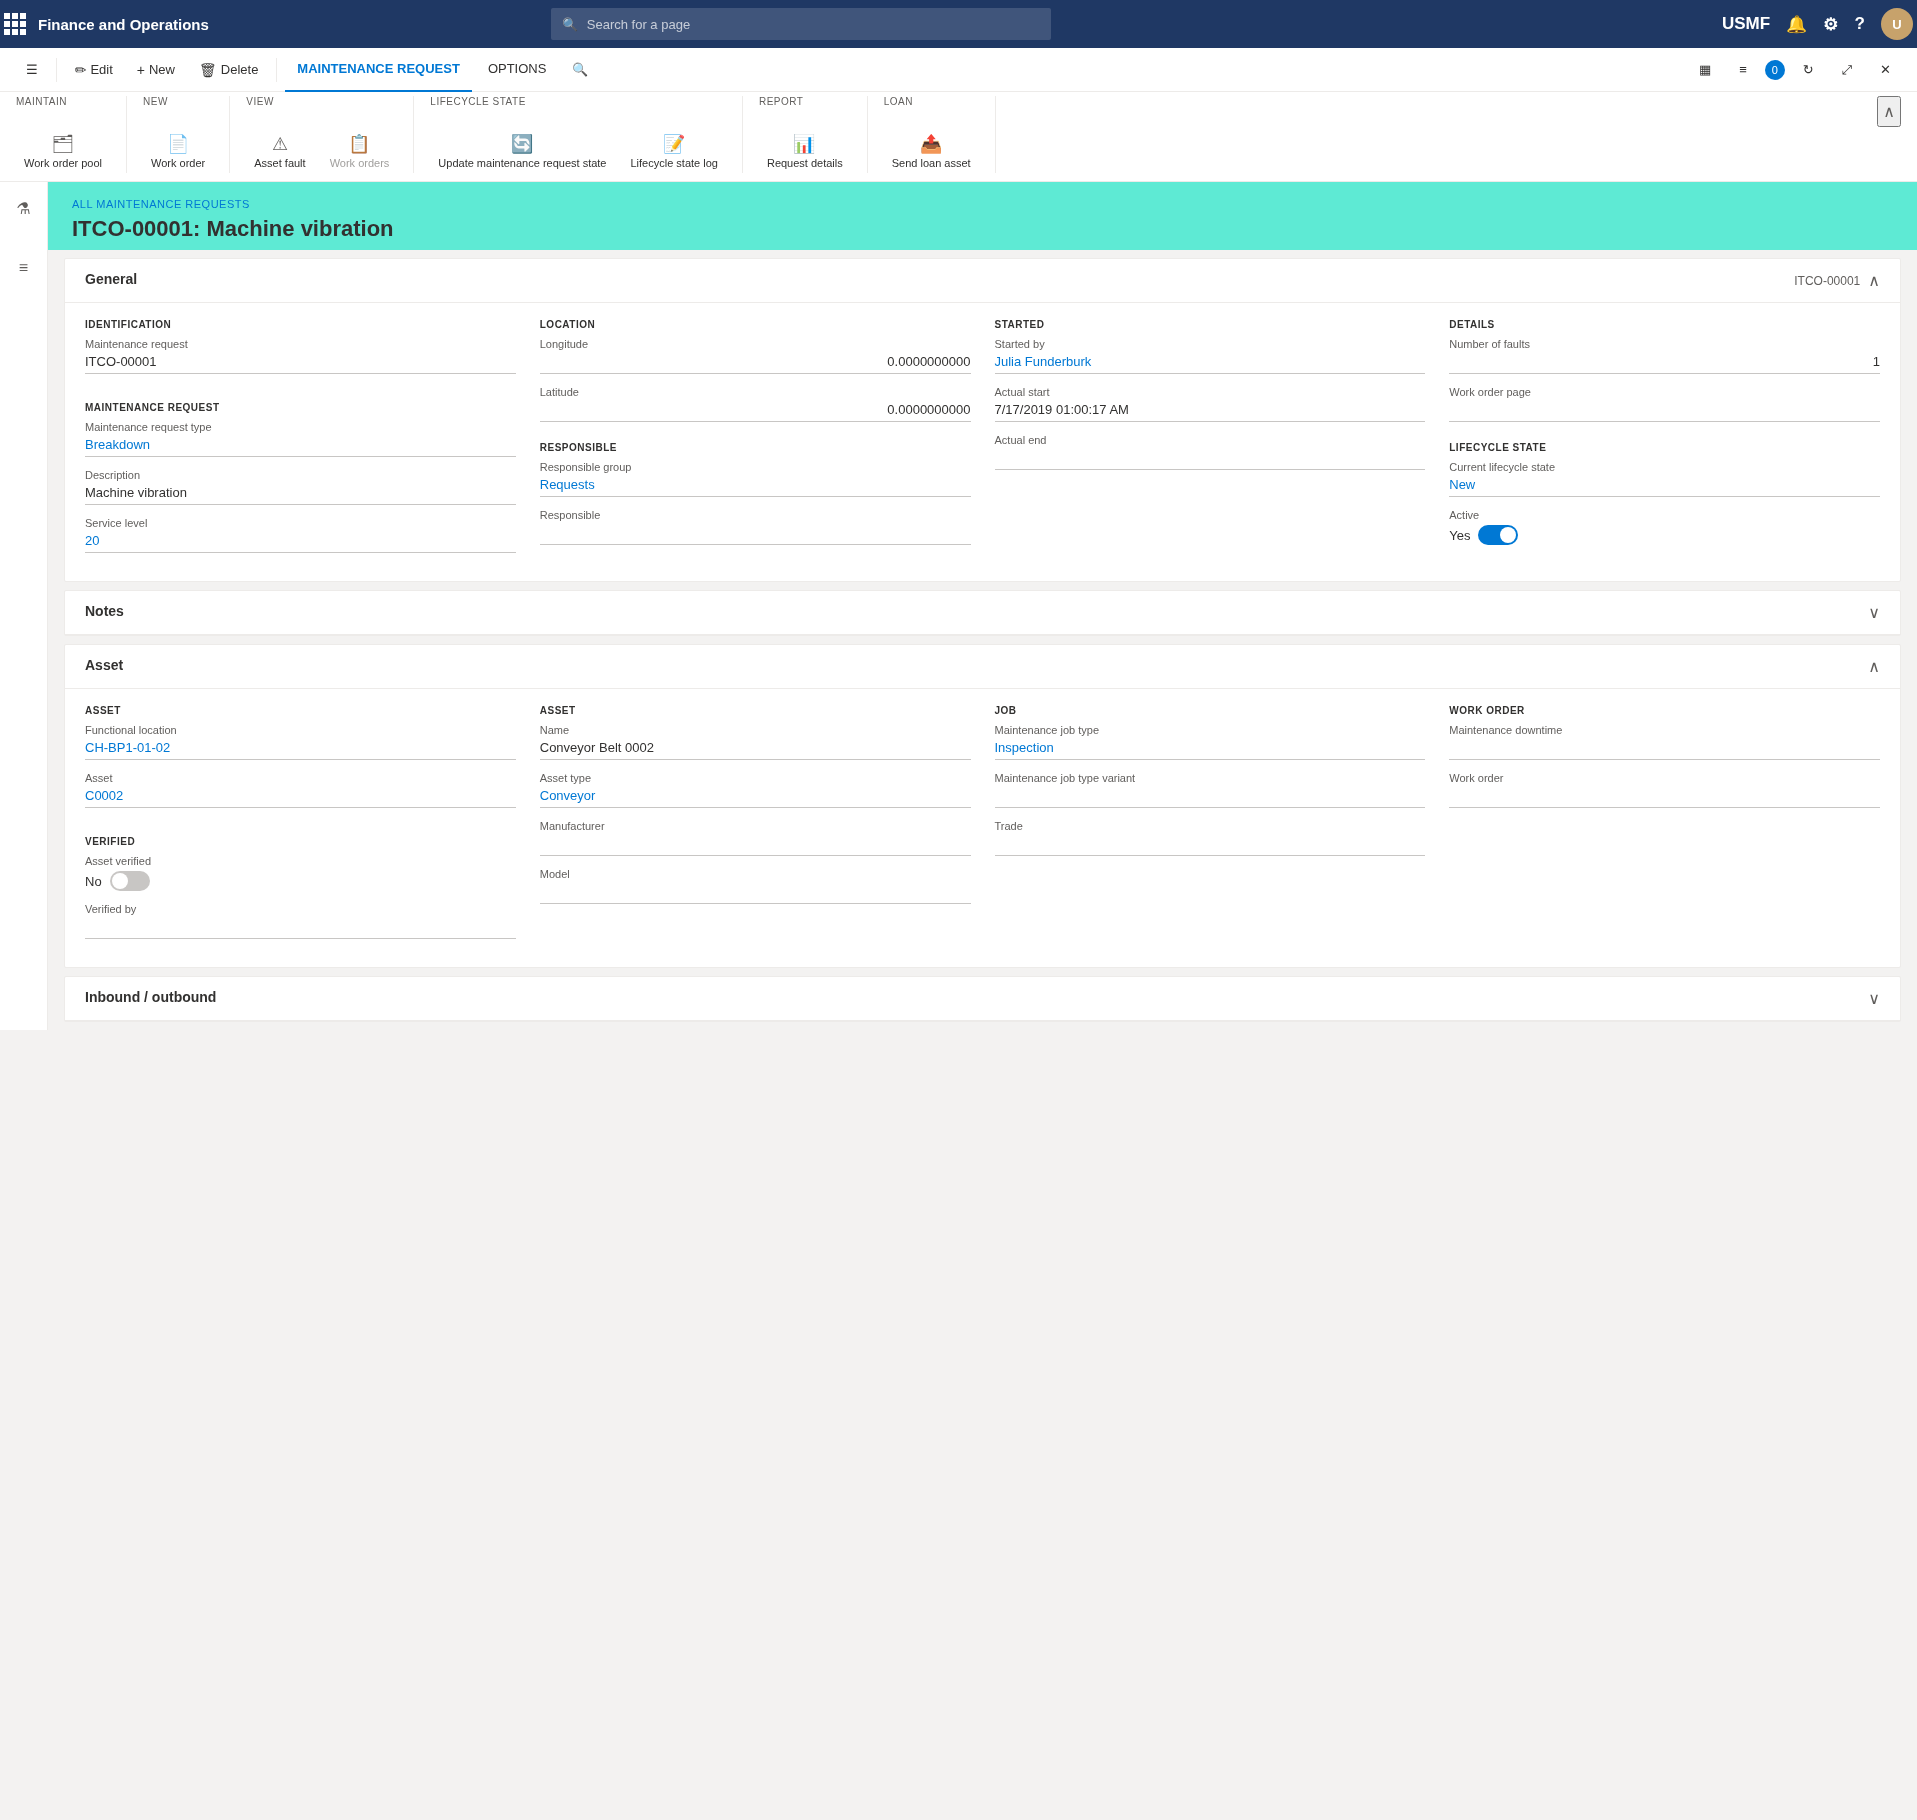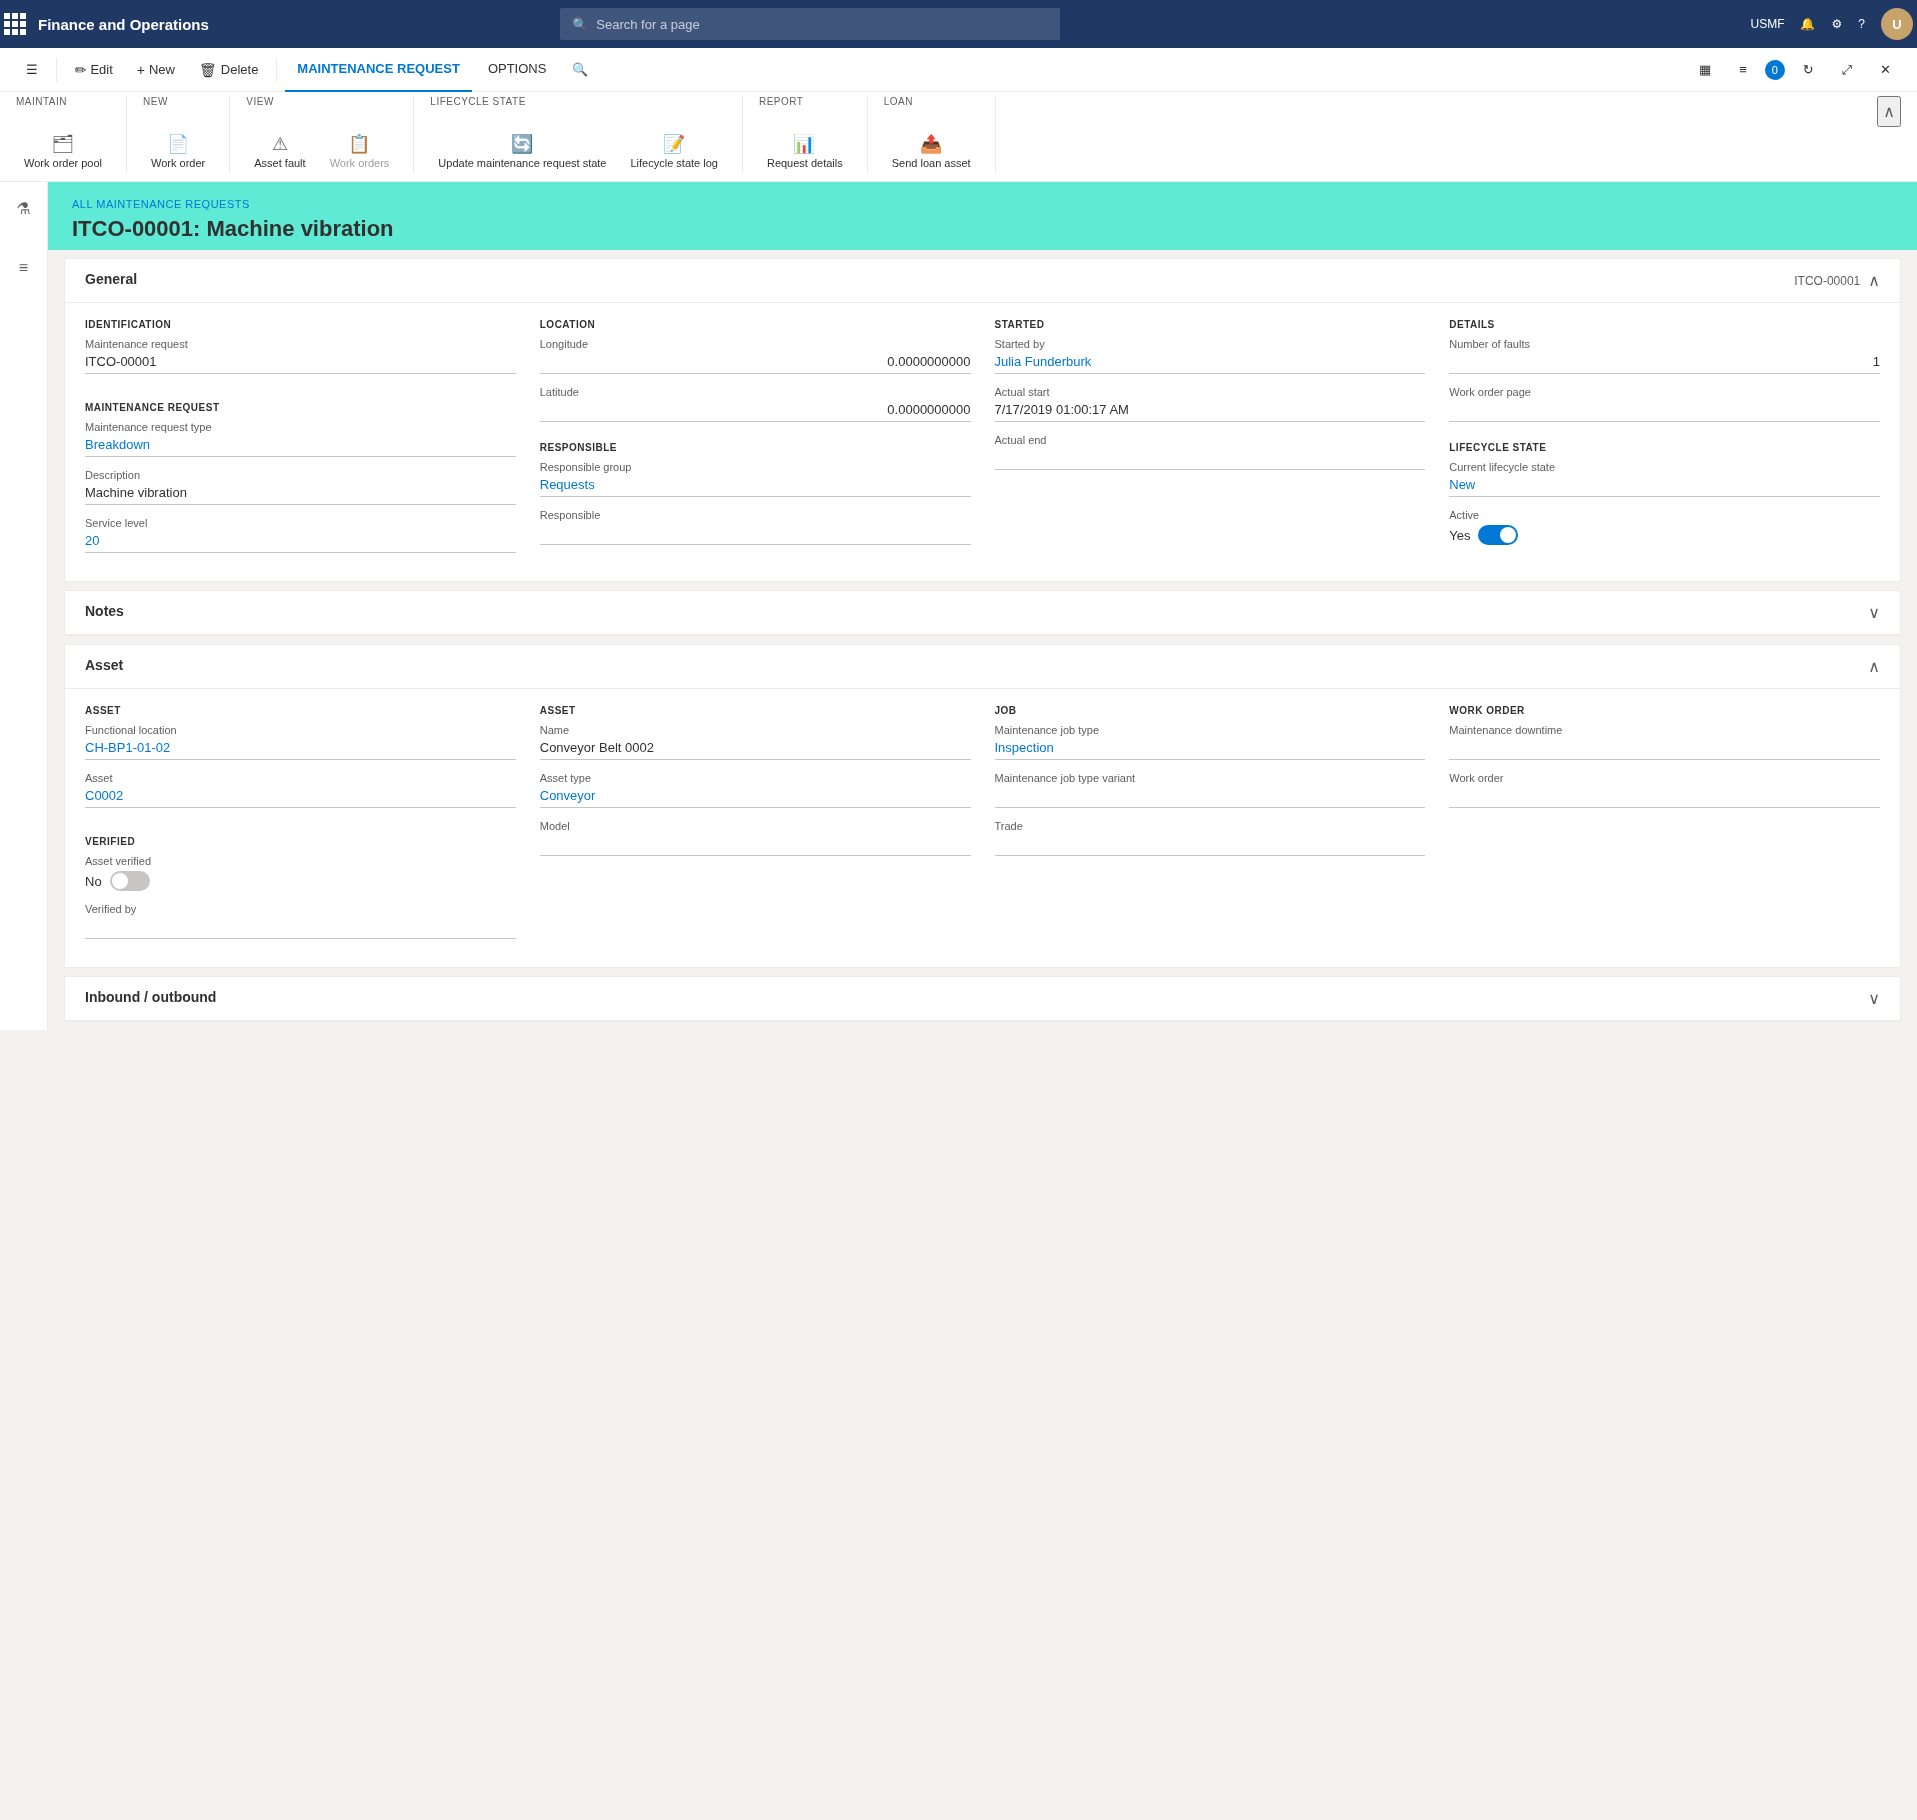--- a/index.html
+++ b/index.html
@@ -34,21 +34,21 @@
     .nav-search input {
       background: transparent;
       border: none;
       outline: none;
       color: rgba(255,255,255,0.9);
       font-size: 13px;
       flex: 1;
     }
     .nav-search input::placeholder { color: rgba(255,255,255,0.7); }
     .nav-right { display: flex; align-items: center; gap: 16px; margin-left: auto; }
-    .nav-right span { color: white; font-size: 12px; cursor: pointer; }
+    .nav-right span { color: white; font-size: 17px; cursor: pointer; font-weight: bold; }
     .nav-icon { color: white; font-size: 16px; cursor: pointer; }
     .avatar { width: 32px; height: 32px; border-radius: 50%; background: #c7a26b; display: flex; align-items: center; justify-content: center; color: white; font-size: 13px; font-weight: 600; cursor: pointer; }
 
     
     .action-bar {
       background: white;
       border-bottom: 1px solid #edebe9;
       display: flex;
       align-items: center;
       padding: 0 16px;
@@ -520,20 +520,24 @@
             <div class="form-section-label">ASSET</div>
             <div class="form-field">
               <label>Name</label>
               <div class="field-value">Conveyor Belt 0002</div>
             </div>
             <div class="form-field">
               <label>Asset type</label>
               <div class="field-value link">Conveyor</div>
             </div>
             <div class="form-field">
+              <label>Manufacturer</label>
+              <div class="field-value"></div>
+            </div>
+            <div class="form-field">
               <label>Model</label>
               <div class="field-value"></div>
             </div>
           </div>
 
           <div style="flex:1;">
             <div class="form-section-label">JOB</div>
             <div class="form-field">
               <label>Maintenance job type</label>
               <div class="field-value link">Inspection</div>

